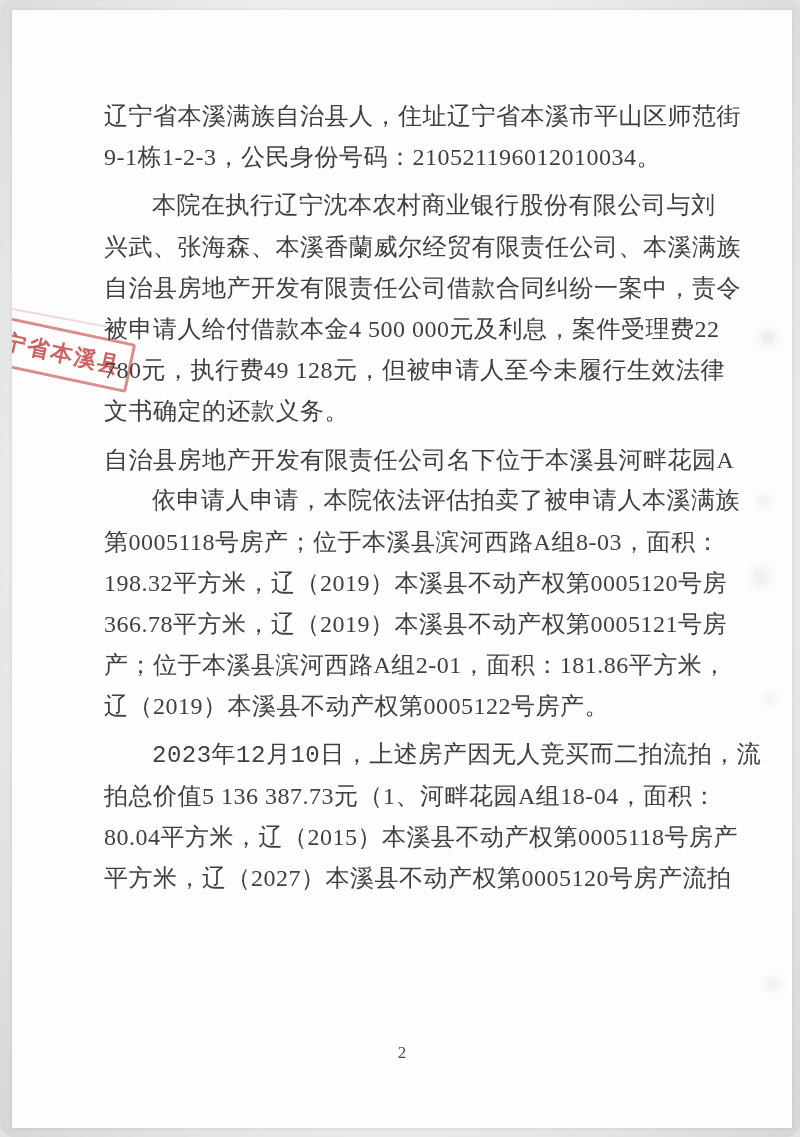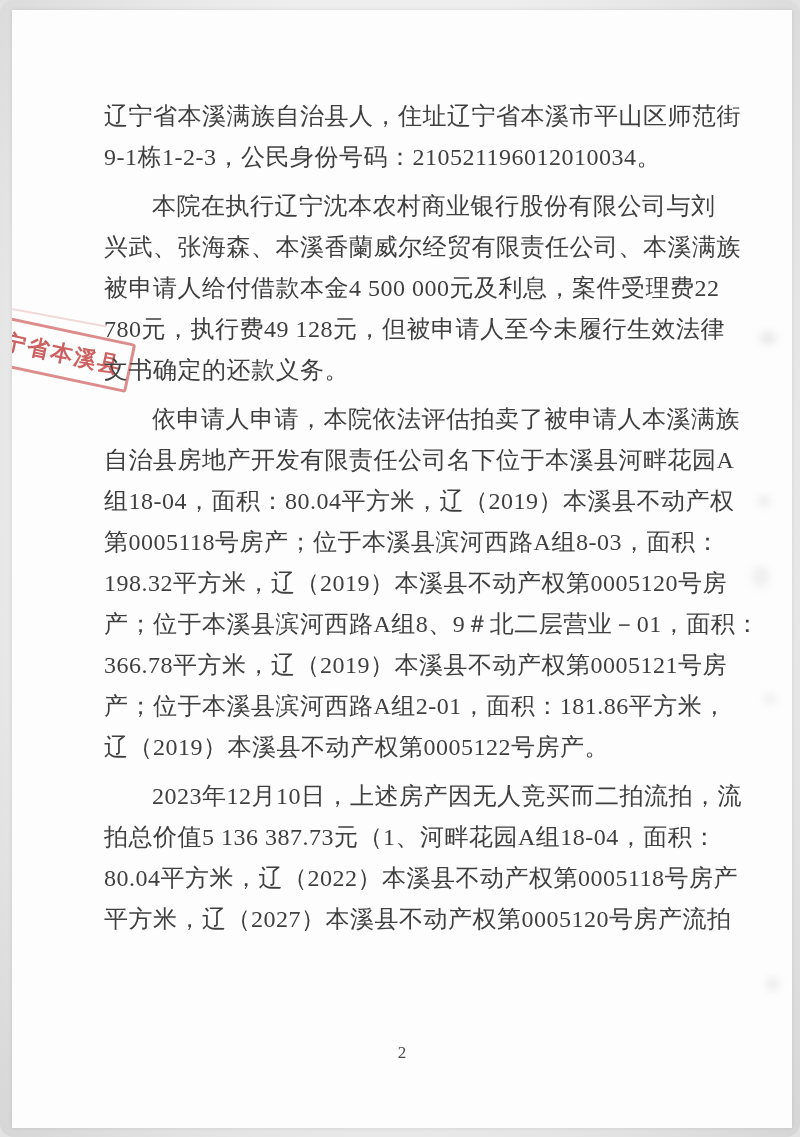--- a/index.html
+++ b/index.html
@@ -38,21 +38,21 @@
     color: #3f3f3f;
     font-size: 24px;
   }
   .paragraph { margin: 0 16px 8px 0; }
   .line {
     height: 41px;
     line-height: 41px;
     white-space: nowrap;
     letter-spacing: 0.5px;
   }
-  .line.first { text-indent: 2em; }
+  .line.first { text-indent: 2em; font-family: Liberation Mono, monospace; }
   .page-number {
     position: absolute;
     left: 0;
     right: 0;
     top: 1033px;
     text-align: center;
     font-size: 17px;
     color: #4a4a4a;
   }
   .stamp {
@@ -108,39 +108,38 @@
     </div>
 
     <div class="content" id="document-body">
         <div class="paragraph">
           <div class="line">辽宁省本溪满族自治县人，住址辽宁省本溪市平山区师范街</div>
           <div class="line">9-1栋1-2-3，公民身份号码：210521196012010034。</div>
         </div>
         <div class="paragraph">
           <div class="line first">本院在执行辽宁沈本农村商业银行股份有限公司与刘</div>
           <div class="line">兴武、张海森、本溪香蘭威尔经贸有限责任公司、本溪满族</div>
+          <div class="line">自治县房地产开发有限责任公司借款合同纠纷一案中，责令</div>
           <div class="line">被申请人给付借款本金4 500 000元及利息，案件受理费22</div>
           <div class="line">780元，执行费49 128元，但被申请人至今未履行生效法律</div>
           <div class="line">文书确定的还款义务。</div>
         </div>
         <div class="paragraph">
+          <div class="line">自治县房地产开发有限责任公司名下位于本溪县河畔花园A</div>
           <div class="line first">依申请人申请，本院依法评估拍卖了被申请人本溪满族</div>
-          <div class="line">自治县房地产开发有限责任公司名下位于本溪县河畔花园A</div>
-          <div class="line">组18-04，面积：80.04平方米，辽（2019）本溪县不动产权</div>
           <div class="line">第0005118号房产；位于本溪县滨河西路A组8-03，面积：</div>
           <div class="line">198.32平方米，辽（2019）本溪县不动产权第0005120号房</div>
-          <div class="line">产；位于本溪县滨河西路A组8、9＃北二层营业－01，面积：</div>
           <div class="line">366.78平方米，辽（2019）本溪县不动产权第0005121号房</div>
           <div class="line">产；位于本溪县滨河西路A组2-01，面积：181.86平方米，</div>
           <div class="line">辽（2019）本溪县不动产权第0005122号房产。</div>
         </div>
         <div class="paragraph">
           <div class="line first">2023年12月10日，上述房产因无人竞买而二拍流拍，流</div>
           <div class="line">拍总价值5 136 387.73元（1、河畔花园A组18-04，面积：</div>
-          <div class="line">80.04平方米，辽（2022）本溪县不动产权第0005118号房产</div>
+          <div class="line">80.04平方米，辽（2015）本溪县不动产权第0005118号房产</div>
           <div class="line">平方米，辽（2027）本溪县不动产权第0005120号房产流拍</div>
         </div>
       </div>
 
     <div class="page-number">2</div>
 
     <div class="smudge s1"></div>
     <div class="smudge s2"></div>
     <div class="smudge s3"></div>
     <div class="smudge s4"></div>

